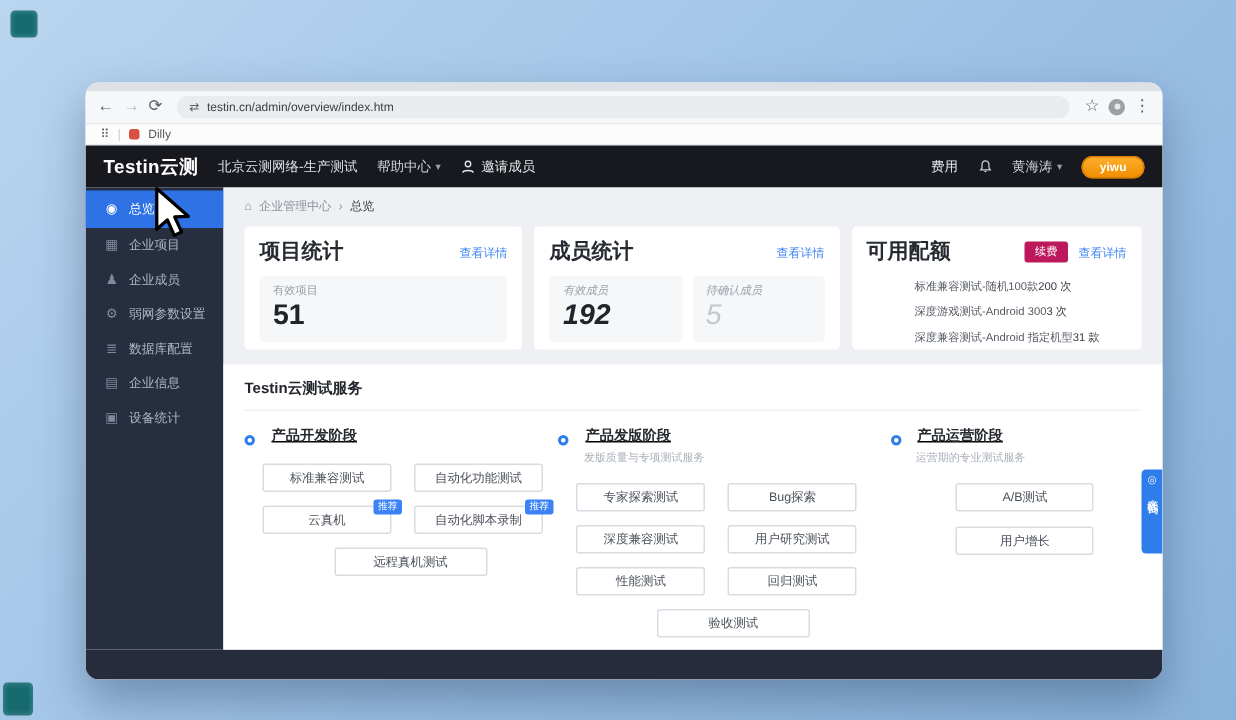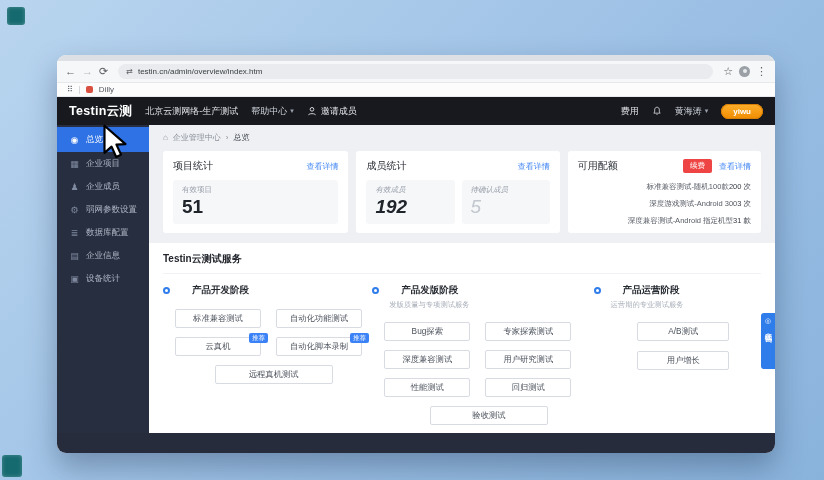--- a/index.html
+++ b/index.html
@@ -70,51 +70,51 @@
 
   .content { flex:1; background:#eef0f4; display:flex; flex-direction:column; min-width:0; }
   .breadcrumb { padding:7px 14px 4px; font-size:8px; color:#8b9099; display:flex; align-items:center; gap:5px; }
   .breadcrumb .cur { color:#3a3f46; }
   .cardsrow { margin:4px 14px 0; display:flex; gap:8px; height:82px; }
   .card { background:#fff; border-radius:3px; padding:8px 10px; }
   .card.c1 { flex:0 0 31%; }
   .card.c2 { flex:0 0 34%; }
   .card.c3 { flex:1; }
   .card-h { display:flex; align-items:center; }
-  .card-title { font-size:10px; font-weight:normal; color:#262a31; flex:1; }
+  .card-title { font-size:14px; font-weight:bold; color:#262a31; flex:1; }
   .link { font-size:8px; color:#4185f4; }
   .statbox { background:#f6f7f9; border-radius:3px; margin-top:7px; padding:5px 9px 6px; }
   .stat-label { font-size:7.5px; color:#9aa0ab; }
   .stat-value { font-size:19px; font-weight:bold; color:#20242b; margin-top:2px; line-height:1.1; }
   .stat-value.muted { color:#c3c7ce; font-weight:normal; }
   .boxrow { display:flex; gap:7px; }
   .boxrow .statbox { flex:1;font-style:italic; }
-  .buybtn { background:#ef4444; color:#fff; font-size:7.5px; padding:2px 7px; border-radius:2px; margin-right:7px; border:none; }
+  .buybtn { background:#be185d; color:#fff; font-size:7.5px; padding:2px 7px; border-radius:2px; margin-right:7px; border:none; }
   .quota-rows { margin-top:5px; }
-  .qrow { display:flex; justify-content:flex-end; font-size:7.5px; padding:4px 0 3px;margin-left:32px; }
+  .qrow { display:flex; justify-content:flex-start; font-size:7.5px; padding:4px 0 3px;margin-left:32px; }
   .qrow .ql { color:#565b64; }
   .qrow .qv { color:#363b44; }
 
   .panel { margin-top:10px; background:#fff; flex:1; padding:9px 14px 0; }
   .panel-title { font-size:10px; font-weight:bold; color:#23262d; padding-bottom:7px; border-bottom:1px solid #f0f2f5; }
   .svc-cols { display:flex; margin-top:10px; }
   .svc-col.k1 { flex:0 0 35%; }
   .svc-col.k2 { flex:0 0 37%; }
   .svc-col.k3 { flex:1; }
-  .svc-head { display:flex; align-items:center; gap:22px; }
+  .svc-head { display:flex; align-items:flex-end; gap:11px;text-decoration:underline; }
   .ring { width:7px; height:7px; border:2.5px solid #2f7ceb; border-radius:50%; background:#fff; flex:none; }
   .svc-title { font-size:9.5px; font-weight:bold; color:#262a31; }
   .svc-sub { font-size:7.3px; color:#a9afb9; margin:3px 0 0 17px; }
   .btnrows { margin-top:12px; padding-left:12px; }
   .brow { display:flex; gap:15px; margin-bottom:9px; }
   .svcbtn {
     width:86px; border:1px solid #d8dce2; border-radius:2px; background:#fff;
     font-size:8.3px; color:#4c525c; padding:3px 0; text-align:center; position:relative;
   }
-  .svcbtn.wide { width:118px; margin:0 auto; display:block; }
+  .svcbtn.wide { width:102px; margin:0 auto; display:block; }
   .badge {
     position:absolute; top:-5px; right:-8px; background:#3b82f6; color:#fff;
     font-size:6.5px; padding:1px 3px; border-radius:2px; line-height:1.2;
   }
   .k3 .svcbtn { width:92px; margin:0 auto 10px; display:block; }
 
   .support-tab {
     position:absolute; right:0; top:188px; width:14px; height:56px;
     background:#2f7ceb; border-radius:3px 0 0 3px; color:#fff;
     display:flex; flex-direction:column; align-items:center; padding-top:4px; gap:2px;
@@ -304,22 +304,22 @@
               </div>
 
               <div class="svc-col k2">
                 <div class="svc-head">
                   <span class="ring"></span>
                   <span class="svc-title">产品发版阶段</span>
                 </div>
                 <div class="svc-sub">发版质量与专项测试服务</div>
                 <div class="btnrows">
                   <div class="brow">
+                    <button class="svcbtn">专家探索测试</button>
                     <button class="svcbtn">Bug探索</button>
-                    <button class="svcbtn">专家探索测试</button>
                   </div>
                   <div class="brow">
                     <button class="svcbtn">深度兼容测试</button>
                     <button class="svcbtn">用户研究测试</button>
                   </div>
                   <div class="brow">
                     <button class="svcbtn">性能测试</button>
                     <button class="svcbtn">回归测试</button>
                   </div>
                   <button class="svcbtn wide">验收测试</button>

